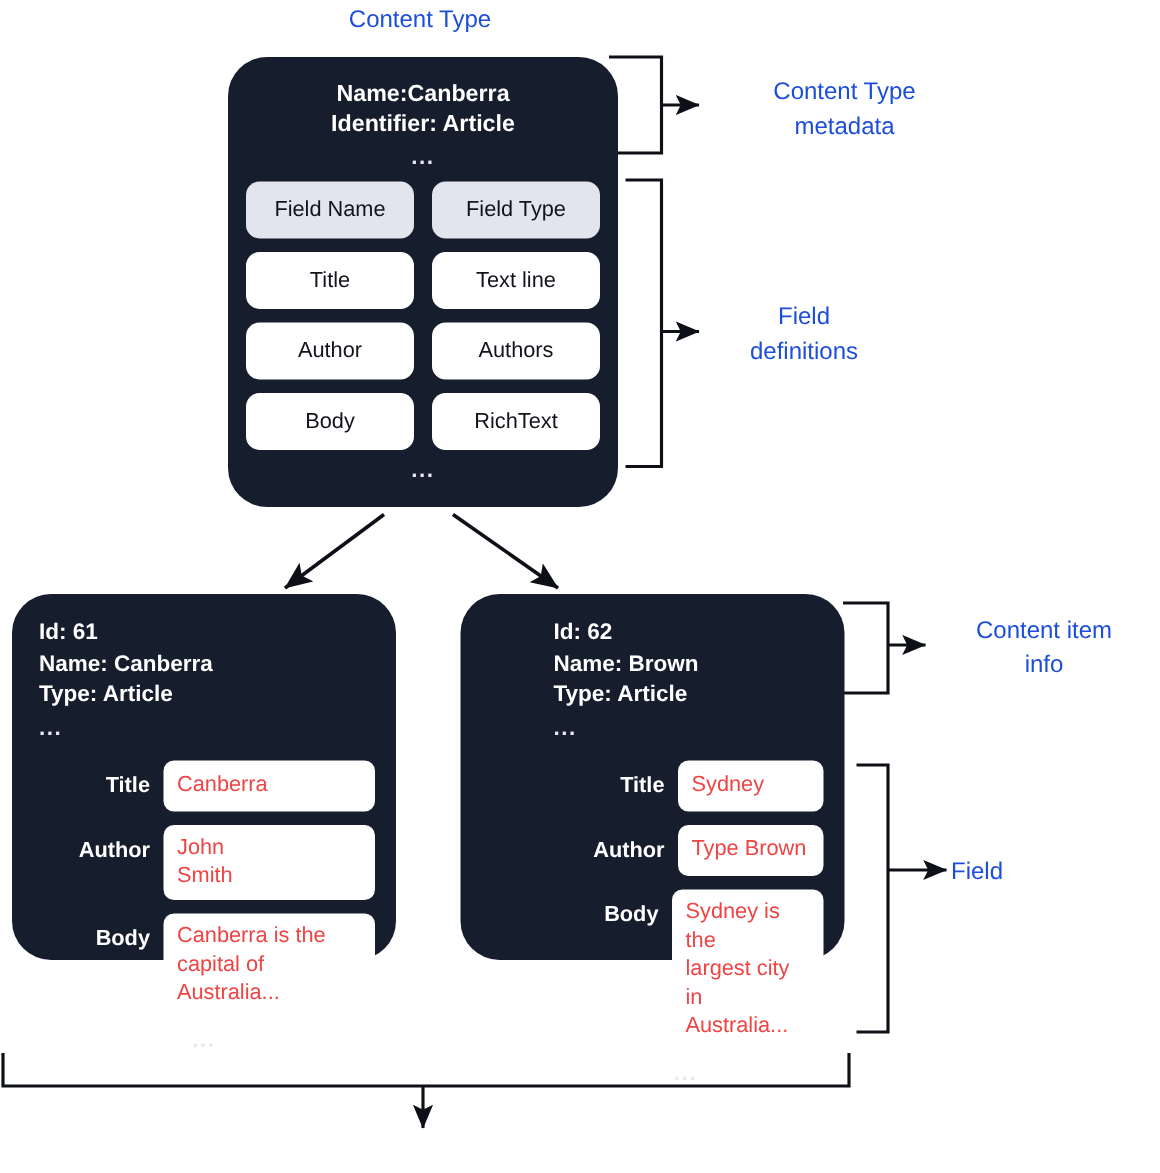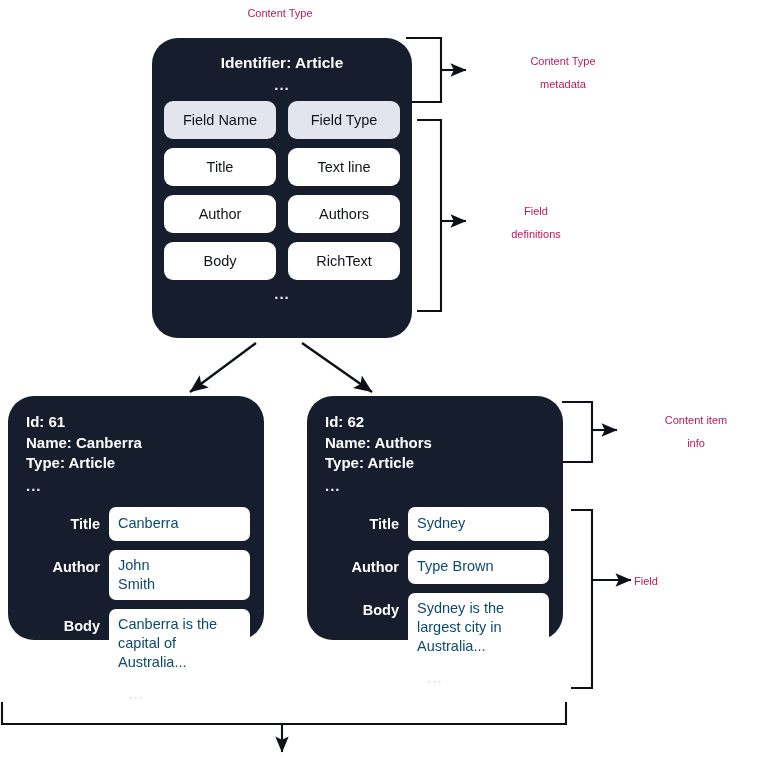--- a/index.html
+++ b/index.html
@@ -47,50 +47,50 @@
   }
   .chip.header{background:#e2e4ee;}
   .ct-bottom-dots{
     text-align:center;color:#e8e9ef;font-weight:bold;
     font-size:15px;letter-spacing:1px;margin-top:5px;
   }
 
   
   .item-card{width:256px;height:244px;}
   #item-left{left:8px;top:396px;}
-  #item-right{left:307px;top:396px;}
+  #item-right{left:307px;top:396px;padding-left:44px;}
   .item-info{
     color:#ffffff;font-weight:bold;font-size:15px;line-height:20.5px;
     padding:16px 0 0 18px;
   }
   .item-dots{
     color:#e8e9ef;font-weight:bold;font-size:15px;
     letter-spacing:1px;line-height:14px;padding:5px 0 0 18px;
   }
   .fieldlist{padding:14px 14px 0 6px;display:flex;flex-direction:column;gap:9px;}
   .fline{display:flex;align-items:flex-start;gap:9px;}
   .flabel{
     width:86px;text-align:right;color:#ffffff;
     font-weight:bold;font-size:14.5px;
     padding-top:9px;box-sizing:border-box;
   }
   .fvalue{
     flex:1 1 auto;background:#ffffff;border-radius:7px;
-    color:#0c4a6e;font-size:14.5px;line-height:19px;
+    color:#ef4444;font-size:14.5px;line-height:19px;
     padding:6px 9px;box-sizing:border-box;
     white-space:pre-line;
   }
   .fvalue.one{min-height:34px;display:flex;align-items:center;padding:4px 9px;}
   .item-bottom-dots{
     text-align:center;color:#e8e9ef;font-weight:bold;
     font-size:15px;letter-spacing:1px;margin-top:7px;
   }
 
   
-  .label{position:absolute;color:#be185d;font-size:11px;line-height:23px;text-align:center;}
+  .label{position:absolute;color:#1d4ed8;font-size:16px;line-height:23px;text-align:center;}
   #lbl-content-type{left:180px;top:2px;width:200px;}
   #lbl-ct-metadata{left:470px;top:50px;width:186px;}
   #lbl-field-definitions{left:470px;top:200px;width:132px;}
   #lbl-item-info{left:620px;top:409px;width:152px;}
   #lbl-fields{left:634px;top:570px;width:100px;text-align:left;}
   #lbl-content-items{left:180px;top:760px;width:200px;}
 </style>
 </head>
 <body>
 
@@ -133,20 +133,21 @@
     <g fill="none" stroke="#0d1017" stroke-width="2.1">
       <path d="M2,702 L2,724 L566,724 L566,702"></path>
       <path d="M282,724 L282,752" marker-end="url(#arrow)"></path>
     </g>
   </svg>
 
   <div class="label" id="lbl-content-type">Content Type</div>
 
   <div class="card" id="ct-card">
     <div class="ct-meta">
+      <div>Name:Canberra</div>
       <div>Identifier: Article</div>
     </div>
     <div class="ct-dots">...</div>
 
     <div class="fieldgrid">
       <div class="frow">
         <div class="chip header">Field Name</div>
         <div class="chip header">Field Type</div>
       </div>
       <div class="frow">
@@ -188,21 +189,21 @@
 capital of
 Australia...</div>
       </div>
     </div>
     <div class="item-bottom-dots">...</div>
   </div>
 
   <div class="card item-card" id="item-right">
     <div class="item-info">
       <div>Id: 62</div>
-      <div>Name: Authors</div>
+      <div>Name: Brown</div>
       <div>Type: Article</div>
     </div>
     <div class="item-dots">...</div>
     <div class="fieldlist">
       <div class="fline">
         <div class="flabel">Title</div>
         <div class="fvalue one">Sydney</div>
       </div>
       <div class="fline">
         <div class="flabel">Author</div>

